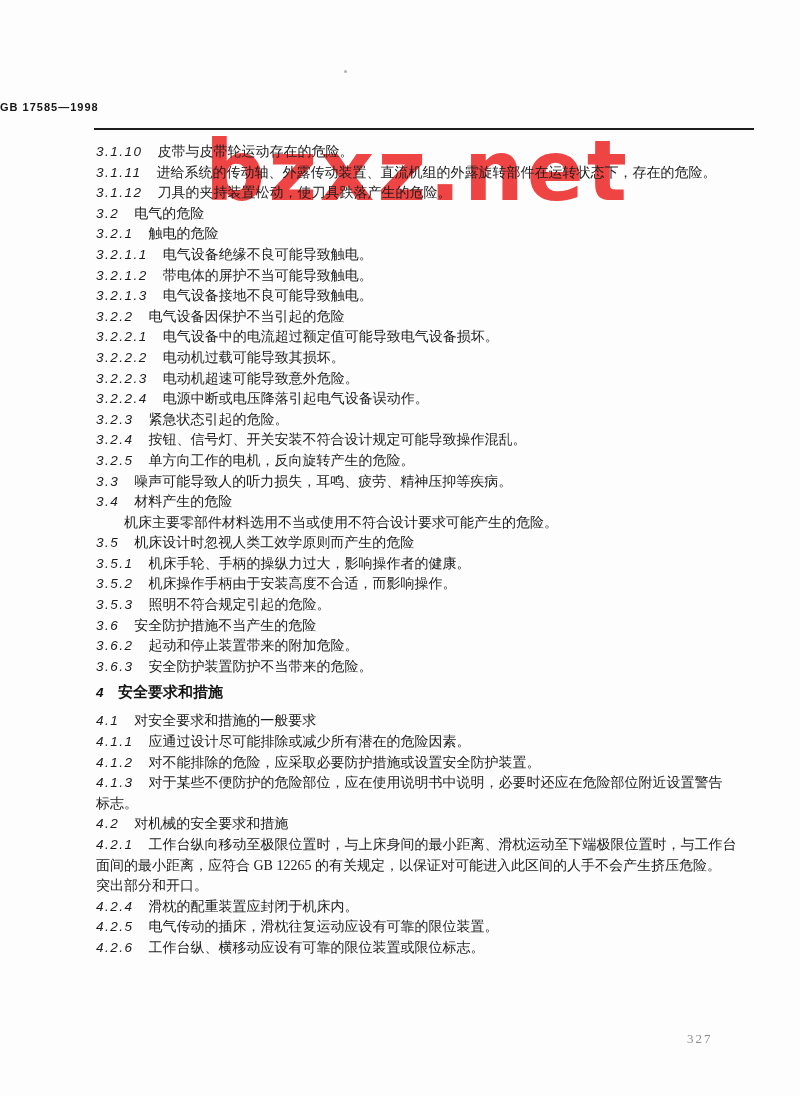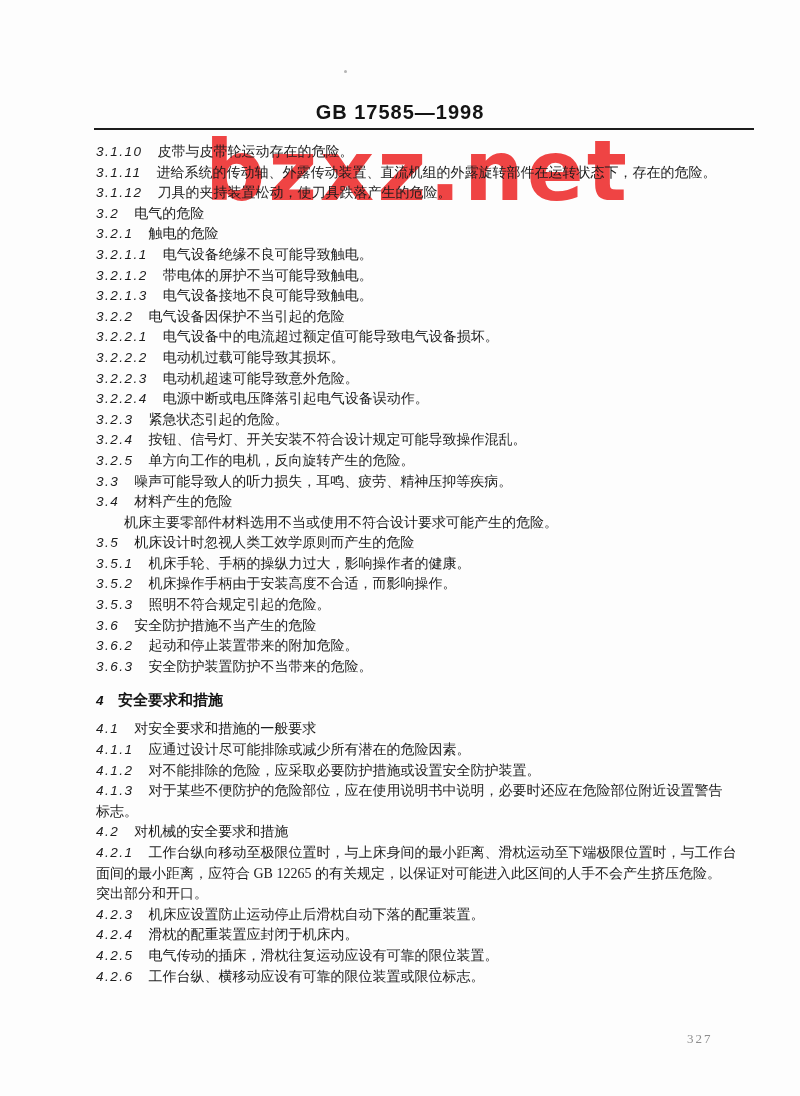--- a/index.html
+++ b/index.html
@@ -34,25 +34,25 @@
     width: 3px;
     height: 3px;
     background: #b5b5b5;
     border-radius: 50%;
   }
   .header {
     position: absolute;
     top: 101px;
     left: 0;
     width: 100%;
-    text-align: center;
+    text-align: left;
     z-index: 2;
     font-family: "Liberation Sans", sans-serif;
     font-weight: bold;
-    font-size: 20px;
+    font-size: 11px;
     letter-spacing: 1px;
     color: #141414;
   }
   .rule {
     position: absolute;
     top: 128px;
     left: 94px;
     width: 660px;
     height: 2px;
     background: #1d1d1d;
@@ -76,21 +76,21 @@
     margin-right: 15px;
     letter-spacing: 1.5px;
     font-family: "Liberation Sans", sans-serif;
     font-size: 13.5px;
     font-style: italic;
   }
   .line.indent .txt {
     padding-left: 28px;
   }
   .section-heading {
-    margin-top: 12px;
+    margin-top: 4px;
     margin-bottom: 7px;
     font-weight: bold;
     font-size: 15px;
     line-height: 22px;
     white-space: nowrap;
     color: #141414;
   }
   .section-heading .num {
     margin-right: 13px;
     font-weight: bold;
@@ -155,21 +155,20 @@
     <div id="section4">
         <div class="line"><span class="num">4.1</span><span class="txt">对安全要求和措施的一般要求</span></div>
         <div class="line"><span class="num">4.1.1</span><span class="txt">应通过设计尽可能排除或减少所有潜在的危险因素。</span></div>
         <div class="line"><span class="num">4.1.2</span><span class="txt">对不能排除的危险，应采取必要防护措施或设置安全防护装置。</span></div>
         <div class="line"><span class="num">4.1.3</span><span class="txt">对于某些不便防护的危险部位，应在使用说明书中说明，必要时还应在危险部位附近设置警告</span></div>
         <div class="line"><span class="txt">标志。</span></div>
         <div class="line"><span class="num">4.2</span><span class="txt">对机械的安全要求和措施</span></div>
         <div class="line"><span class="num">4.2.1</span><span class="txt">工作台纵向移动至极限位置时，与上床身间的最小距离、滑枕运动至下端极限位置时，与工作台</span></div>
         <div class="line"><span class="txt">面间的最小距离，应符合 GB 12265 的有关规定，以保证对可能进入此区间的人手不会产生挤压危险。</span></div>
         <div class="line"><span class="txt">突出部分和开口。</span></div>
-        <div class="line"><span class="num">4.2.3</span><span class="txt">机床应设置防止运动停止后滑枕自动下落的配重装置。</span></div>
         <div class="line"><span class="num">4.2.4</span><span class="txt">滑枕的配重装置应封闭于机床内。</span></div>
         <div class="line"><span class="num">4.2.5</span><span class="txt">电气传动的插床，滑枕往复运动应设有可靠的限位装置。</span></div>
         <div class="line"><span class="num">4.2.6</span><span class="txt">工作台纵、横移动应设有可靠的限位装置或限位标志。</span></div>
       </div>
   </div>
 
   <div class="page-number">327</div>
 
 </div>
 

